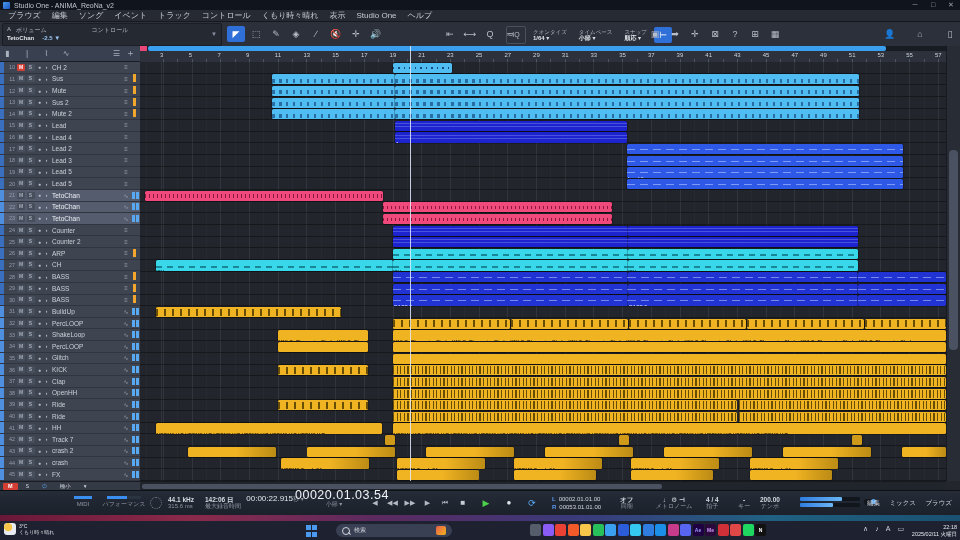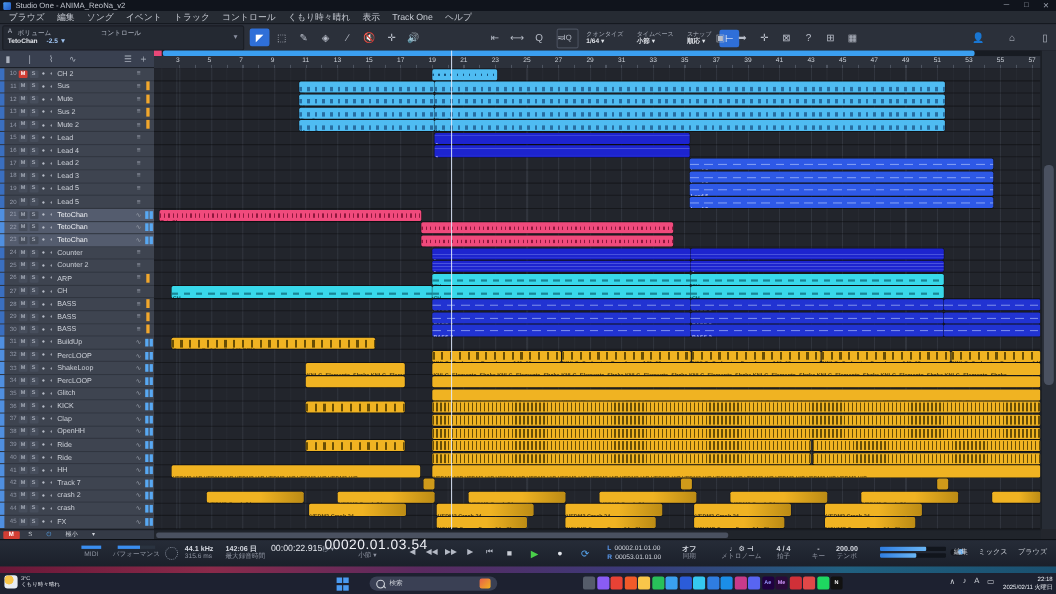--- a/index.html
+++ b/index.html
@@ -132,21 +132,21 @@
 
   <div class="abs" id="menubar">
       <span class="menu-item">ブラウズ</span>
       <span class="menu-item">編集</span>
       <span class="menu-item">ソング</span>
       <span class="menu-item">イベント</span>
       <span class="menu-item">トラック</span>
       <span class="menu-item">コントロール</span>
       <span class="menu-item">くもり時々晴れ</span>
       <span class="menu-item">表示</span>
-      <span class="menu-item">Track One</span>
+      <span class="menu-item">Studio One</span>
       <span class="menu-item">ヘルプ</span>
     </div>
 
   <div class="abs" id="toolbar">
     <div class="autostrip">
       <div class="r1">
         <span>A</span>
         <span>ボリューム</span>
         <span style="margin-left:40px">コントロール</span>
       </div>

